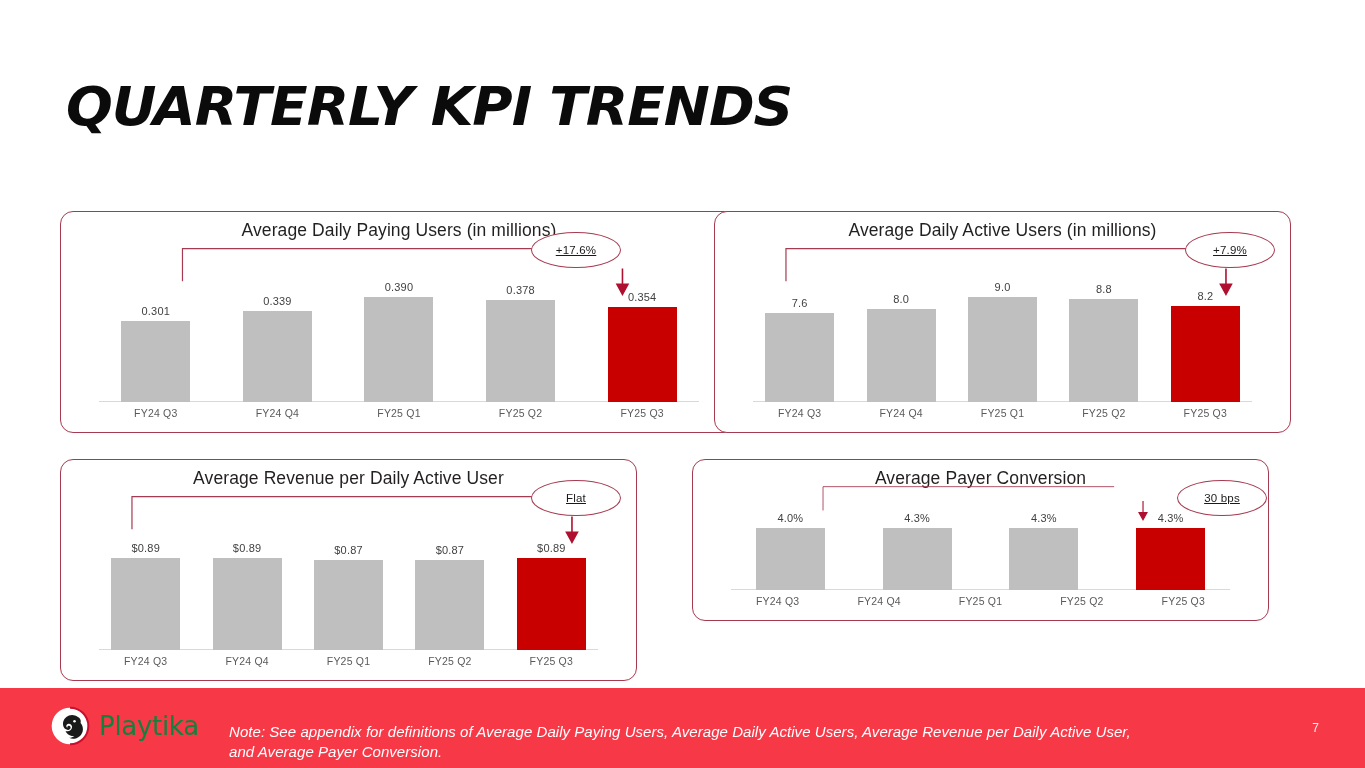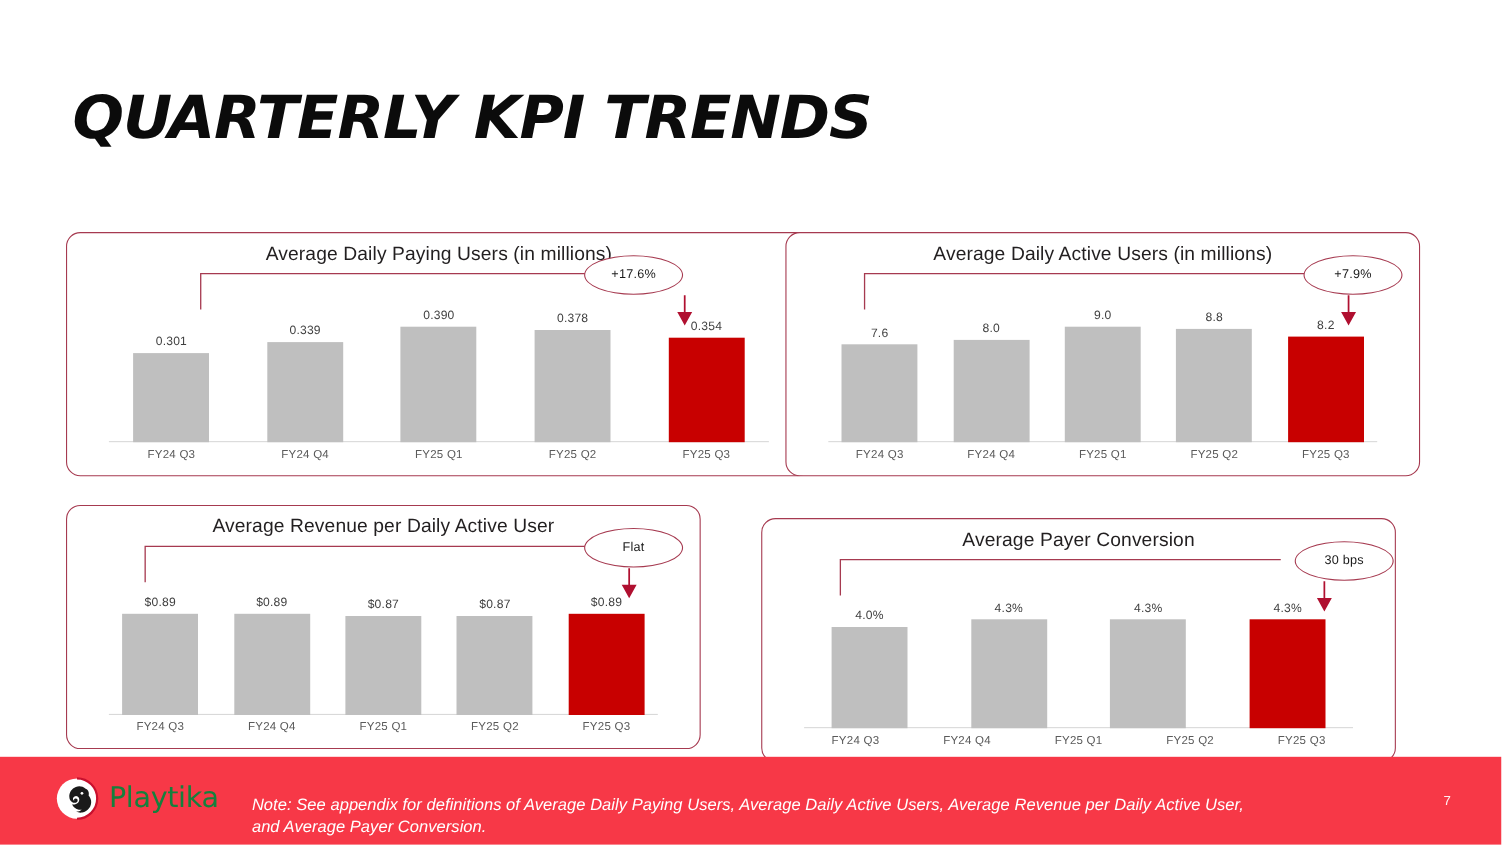--- a/index.html
+++ b/index.html
@@ -17,21 +17,21 @@
     white-space:nowrap;
   }
   
   .panel{
     position:absolute;border:1.3px solid #A63A50;border-radius:13px;
     background:#ffffff;box-sizing:border-box;
   }
   .panel-tl{left:60px;top:211px;width:678px;height:222px;}
   .panel-tr{left:714px;top:211px;width:577px;height:222px;}
   .panel-bl{left:60px;top:459px;width:577px;height:222px;}
-  .panel-br{left:692px;top:459px;width:577px;height:222px;margin-top:12px;}
+  .panel-br{left:692px;top:459px;width:577px;height:162px;}
 
   .chart-title{
     position:absolute;left:0;right:0;top:8px;text-align:center;
     font-size:17.5px;font-weight:400;color:#221f20;
     letter-spacing:.1px;white-space:nowrap;
   }
 
   
   .plot{
     position:absolute;left:34px;right:34px;top:52px;bottom:30px;
@@ -64,21 +64,21 @@
     flex:1 1 0;text-align:center;font-size:10.5px;color:#5a5a5a;letter-spacing:.2px;
   }
 
   
   .callout-svg{position:absolute;left:0;top:0;width:100%;height:100%;overflow:visible;pointer-events:none;}
   .callout-oval{
     position:absolute;
     border:1.4px solid #A63A50;border-radius:50%;
     background:#fff;
     display:flex;align-items:center;justify-content:center;
-    font-size:11.5px;color:#1a1a1a;font-weight:500;letter-spacing:.2px;
+    font-size:11.5px;color:#1a1a1a;font-weight:500;letter-spacing:.2px;text-decoration:underline;
   }
 
   
   .footer{
     position:absolute;left:0;bottom:0;width:1365px;height:80px;background:#F73847;
   }
   .logo-wrap{position:absolute;left:50px;top:706px;display:flex;align-items:center;gap:9px;}
   .logo-mark{width:40px;height:40px;}
   .logo-word{
     font-family:"DejaVu Sans","Liberation Sans",sans-serif;

